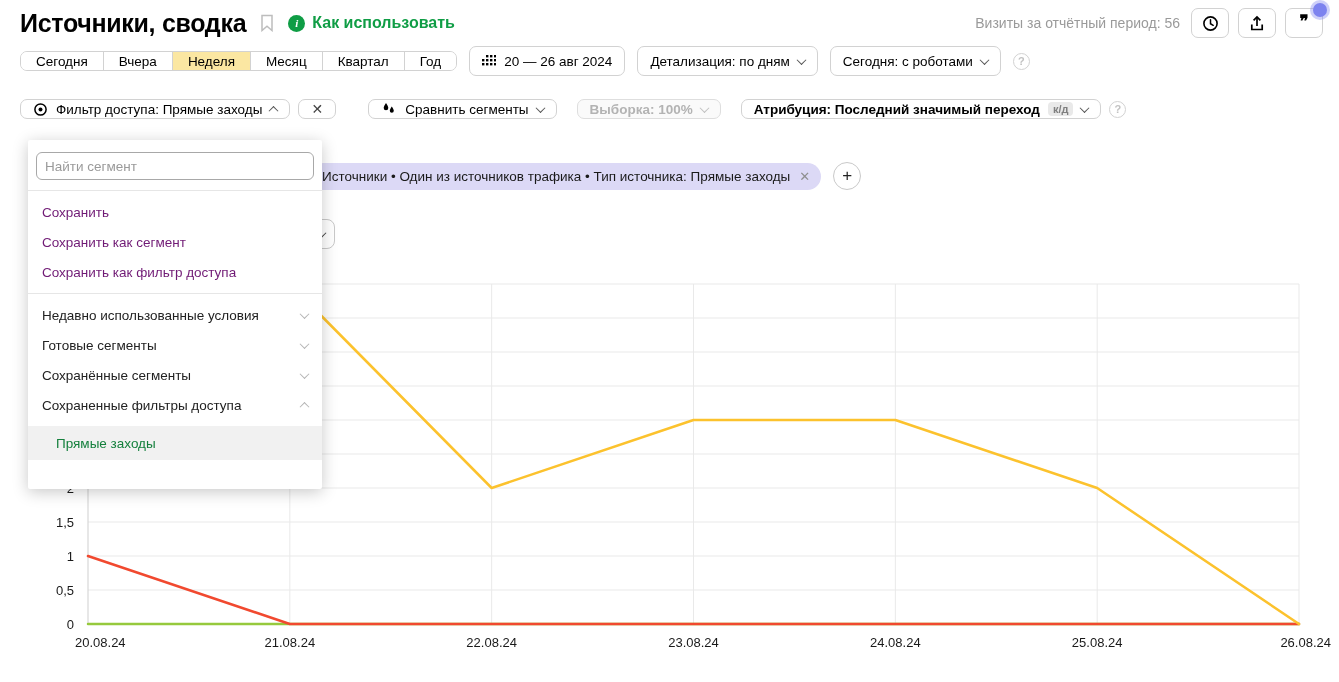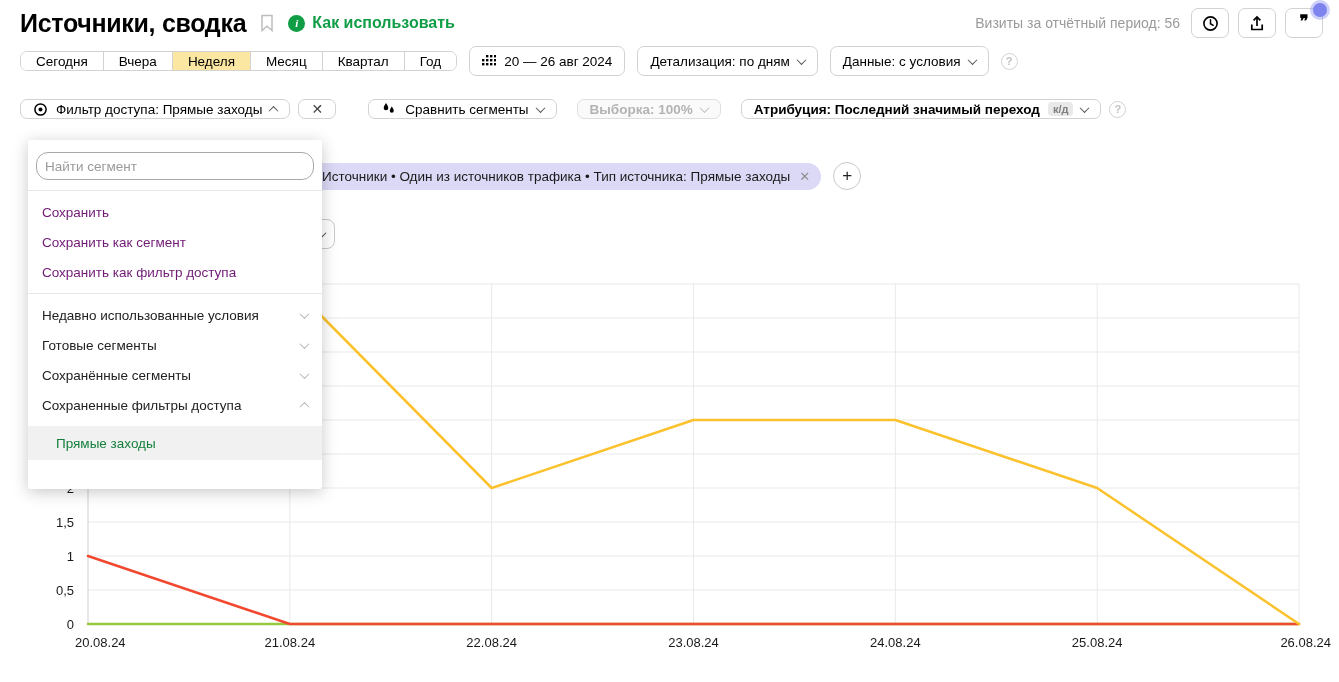--- a/index.html
+++ b/index.html
@@ -52,21 +52,21 @@
   .plus-btn { width: 28px; height: 28px; border-radius: 50%; border: 1px solid #c9c9c9; background: #fff;
     font-size: 17px; color: #222; display: flex; align-items: center; justify-content: center; cursor: pointer; }
   
   .partial-btn { position: absolute; left: 243px; top: 219px; width: 92px; height: 30px; border: 1px solid #c9c9c9;
     border-radius: 8px; background: #fff; z-index: 1; }
   .partial-btn .chev { position: absolute; right: 9px; top: 11px; border-color: #444; }
   
   .dropdown { position: absolute; left: 28px; top: 140px; width: 294px; height: 349px; background: #fff; z-index: 10;
     box-shadow: 0 3px 16px rgba(0,0,0,.22); border-radius: 2px; overflow: hidden; }
   .dd-search { padding: 12px 8px 10px; }
-  .dd-search input { width: 100%; height: 28px; border: 1px solid #a8a8a8; border-radius: 12px; padding: 8px 8px;
+  .dd-search input { width: 100%; height: 28px; border: 1px solid #a8a8a8; border-radius: 6px; padding: 8px 8px;
     font-size: 13.5px; font-family: inherit; outline: none; color: #222; }
   .dd-search input::placeholder { color: #9a9a9a; }
   .dd-sep { border-top: 1px solid #e6e6e6; }
   .dd-group { padding: 6px 0; }
   .dd-item { padding: 0 14px; height: 30px; display: flex; align-items: center; font-size: 13.5px; cursor: pointer; }
   .dd-item.disabled { color: #701a75; cursor: default; }
   .dd-section { padding: 0 14px; height: 30px; display: flex; align-items: center; justify-content: space-between;
     font-size: 13.5px; color: #222; cursor: pointer; }
   .dd-section .chev { border-color: #b5b5b5; }
   .dd-selected { height: 34px; background: #f1f1f1; display: flex; align-items: center;
@@ -137,21 +137,21 @@
           <rect x="12" y="8" width="2" height="2.4"></rect>
       </g>
     </svg>
     <span>20 — 26 авг 2024</span>
   </div>
   <div class="btn">
     <span>Детализация: по дням</span>
     <span class="chev"></span>
   </div>
   <div class="btn">
-    <span>Данные: с условия</span>
+    <span>Сегодня: с роботами</span>
     <span class="chev"></span>
   </div>
   <div class="help">?</div>
 </div>
 
 <div class="row2">
   <div class="btn">
     <svg class="isvg" width="15" height="15" viewBox="0 0 15 15">
         <circle cx="7.5" cy="7.5" r="5.6" fill="none" stroke="#000" stroke-width="1.5"></circle>
         <circle cx="7.5" cy="7.5" r="2" fill="#000"></circle>

